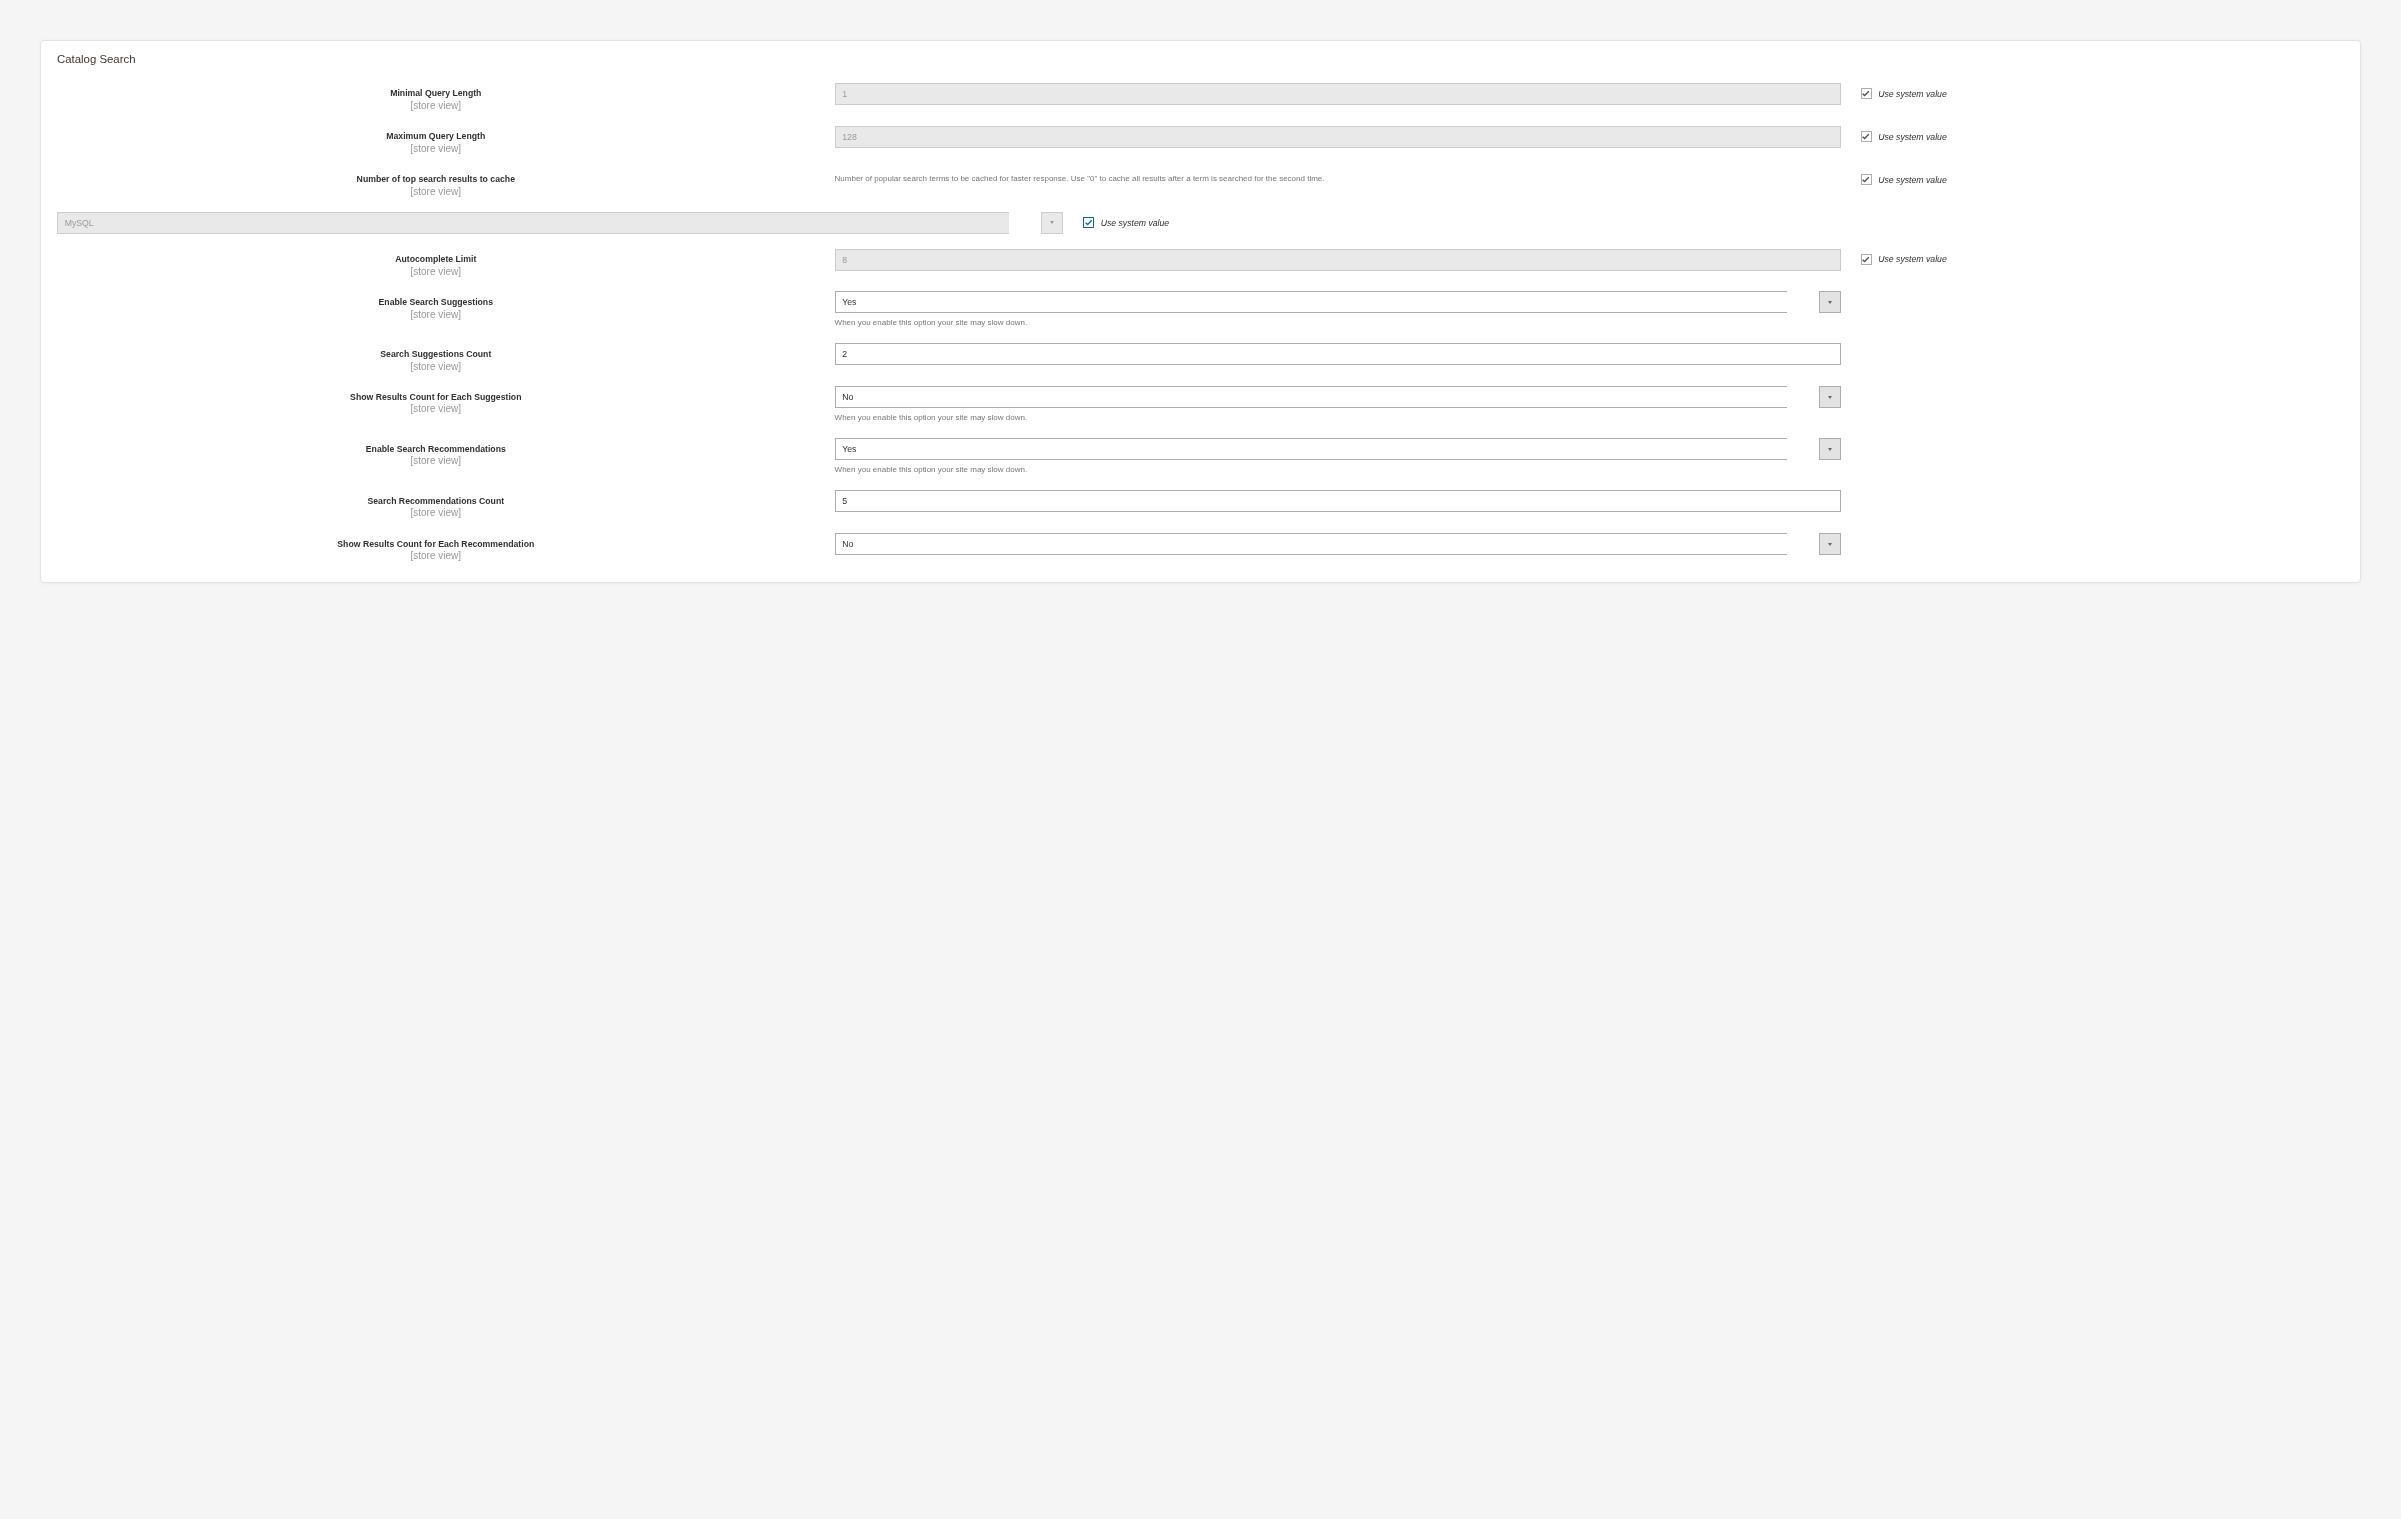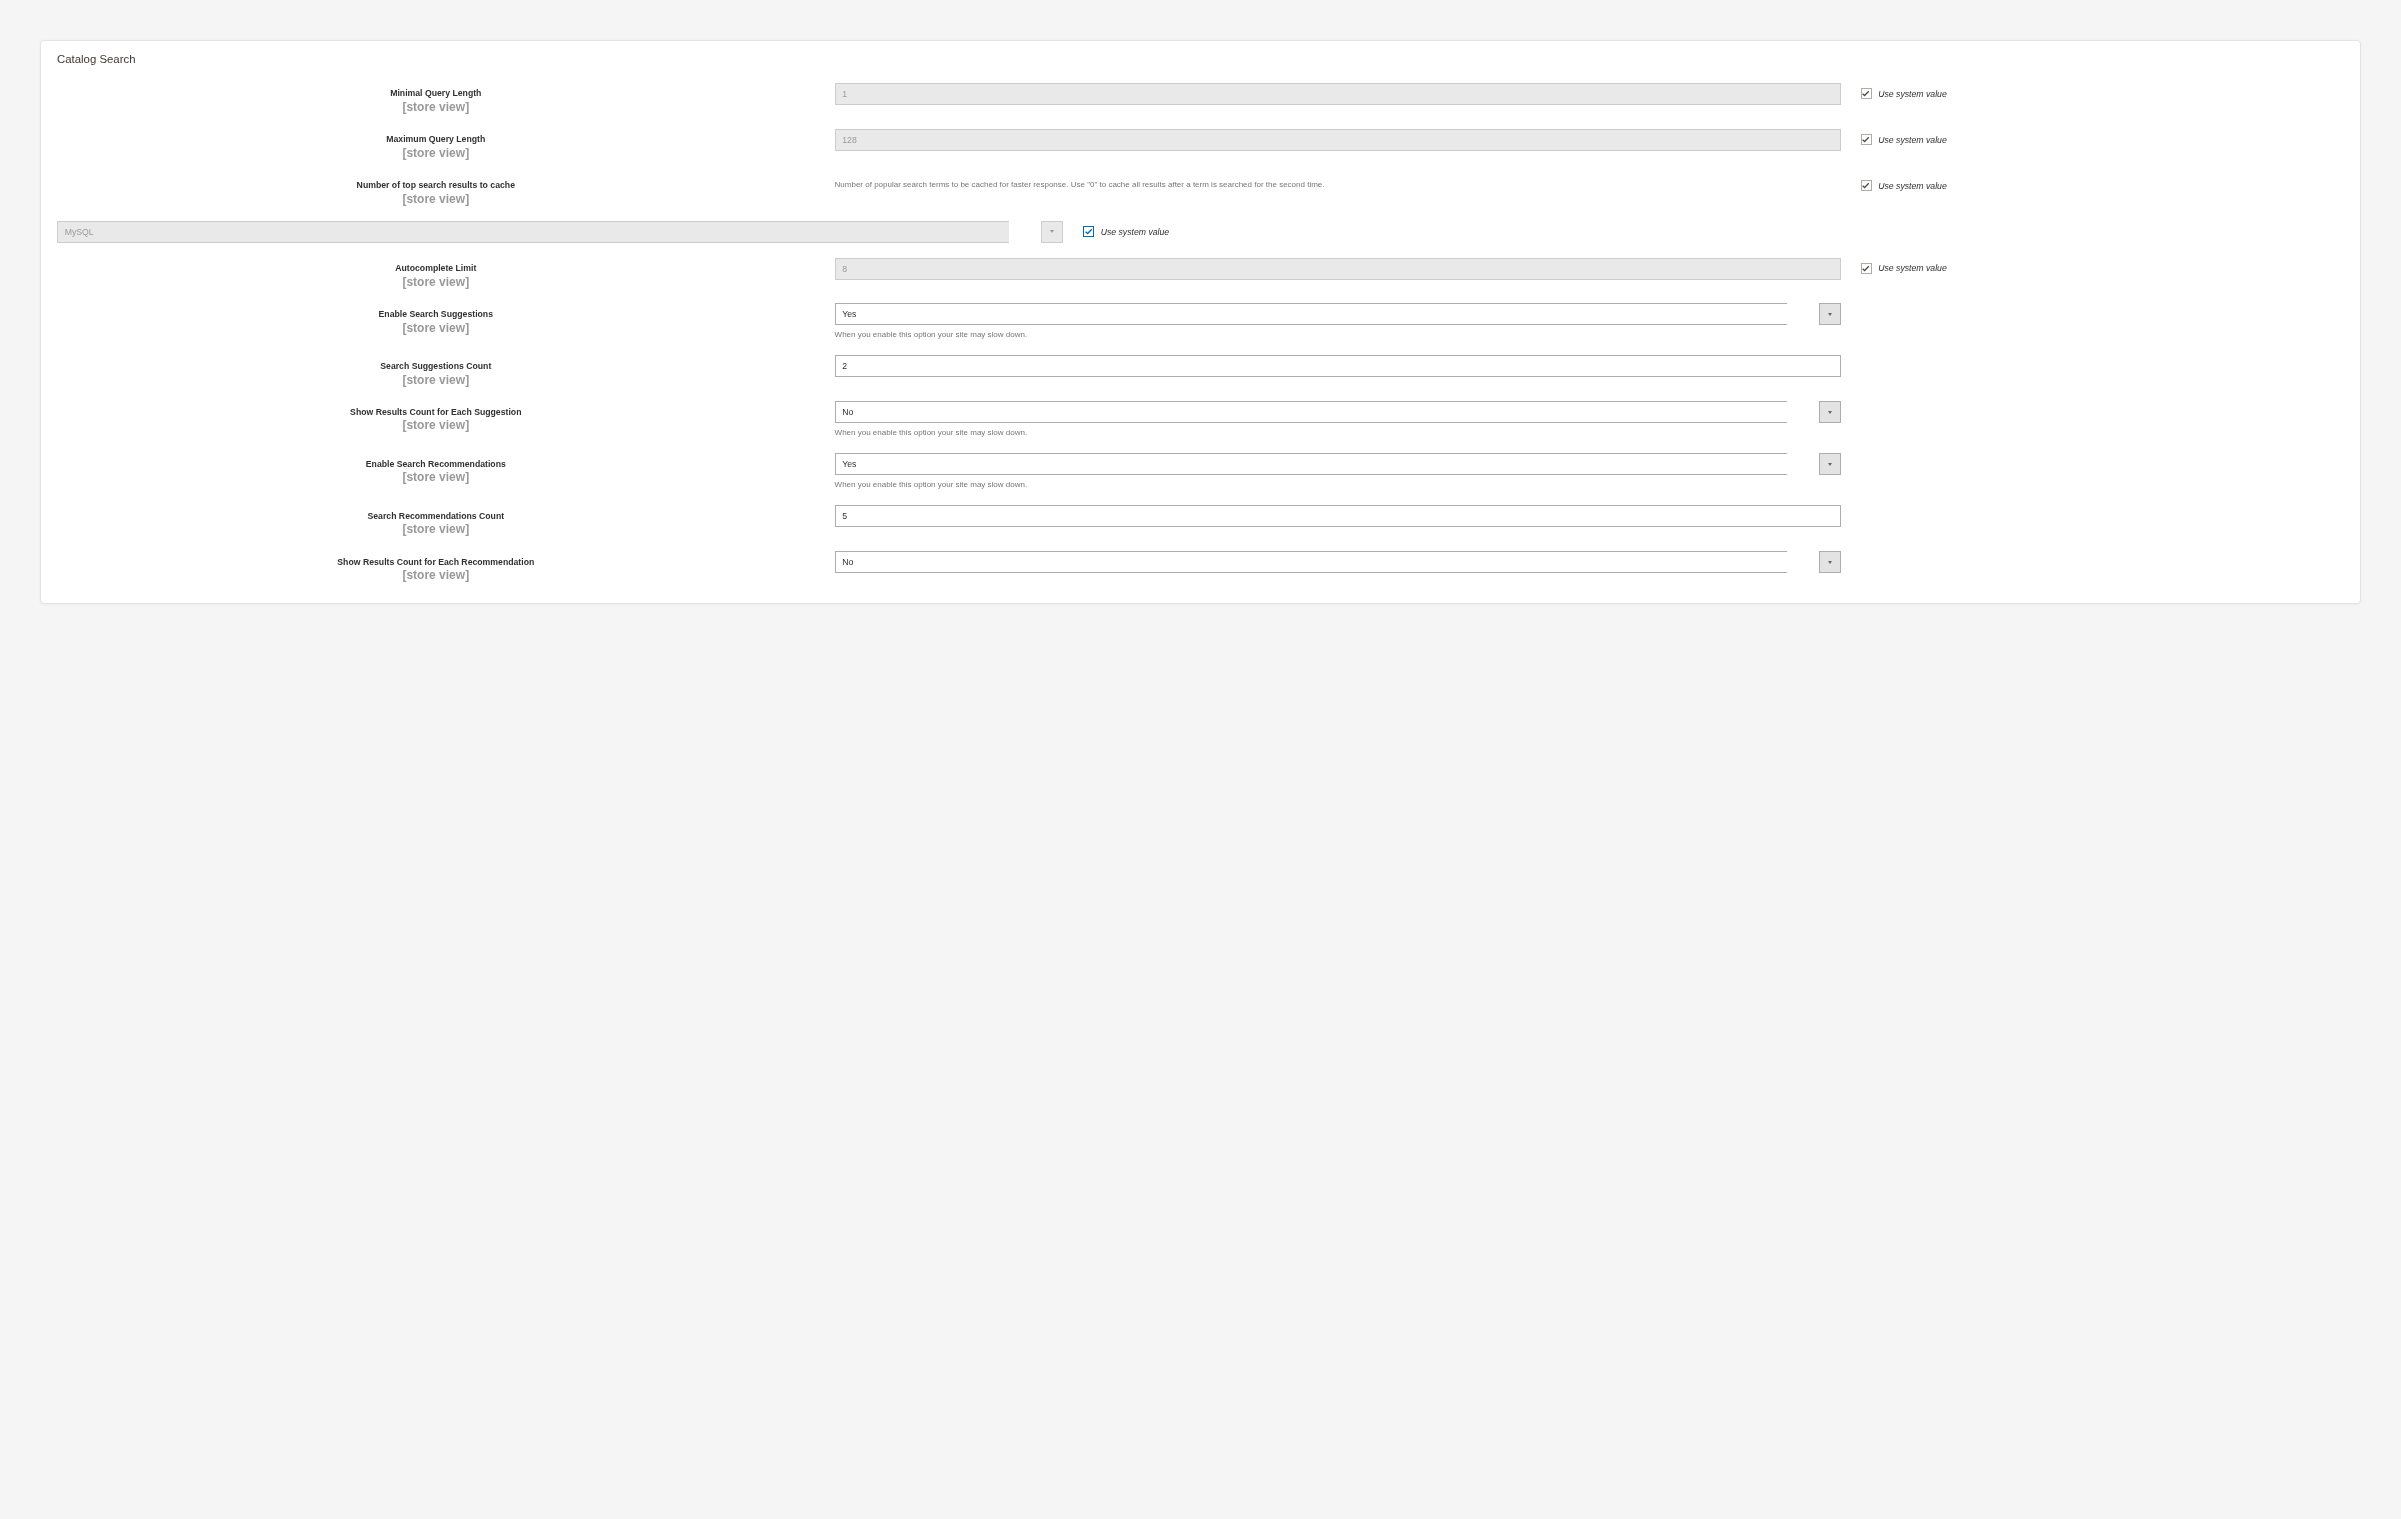--- a/index.html
+++ b/index.html
@@ -41,23 +41,22 @@
   }
   .label-col .lbl {
     font-weight:600;
     color:#303030;
     font-size:8.7px;
     line-height:1.2;
   }
   .label-col .scope {
     display:block;
     color:#999;
-    font-size:12px;
+    font-size:10px;
     margin-top:1.3px;
-    font-weight:bold;
   }
   .field-col {
     width:44%;
     position:relative;
   }
   .extra-col {
     width:22%;
     padding-left:20px;
     display:flex;
     align-items:center;

